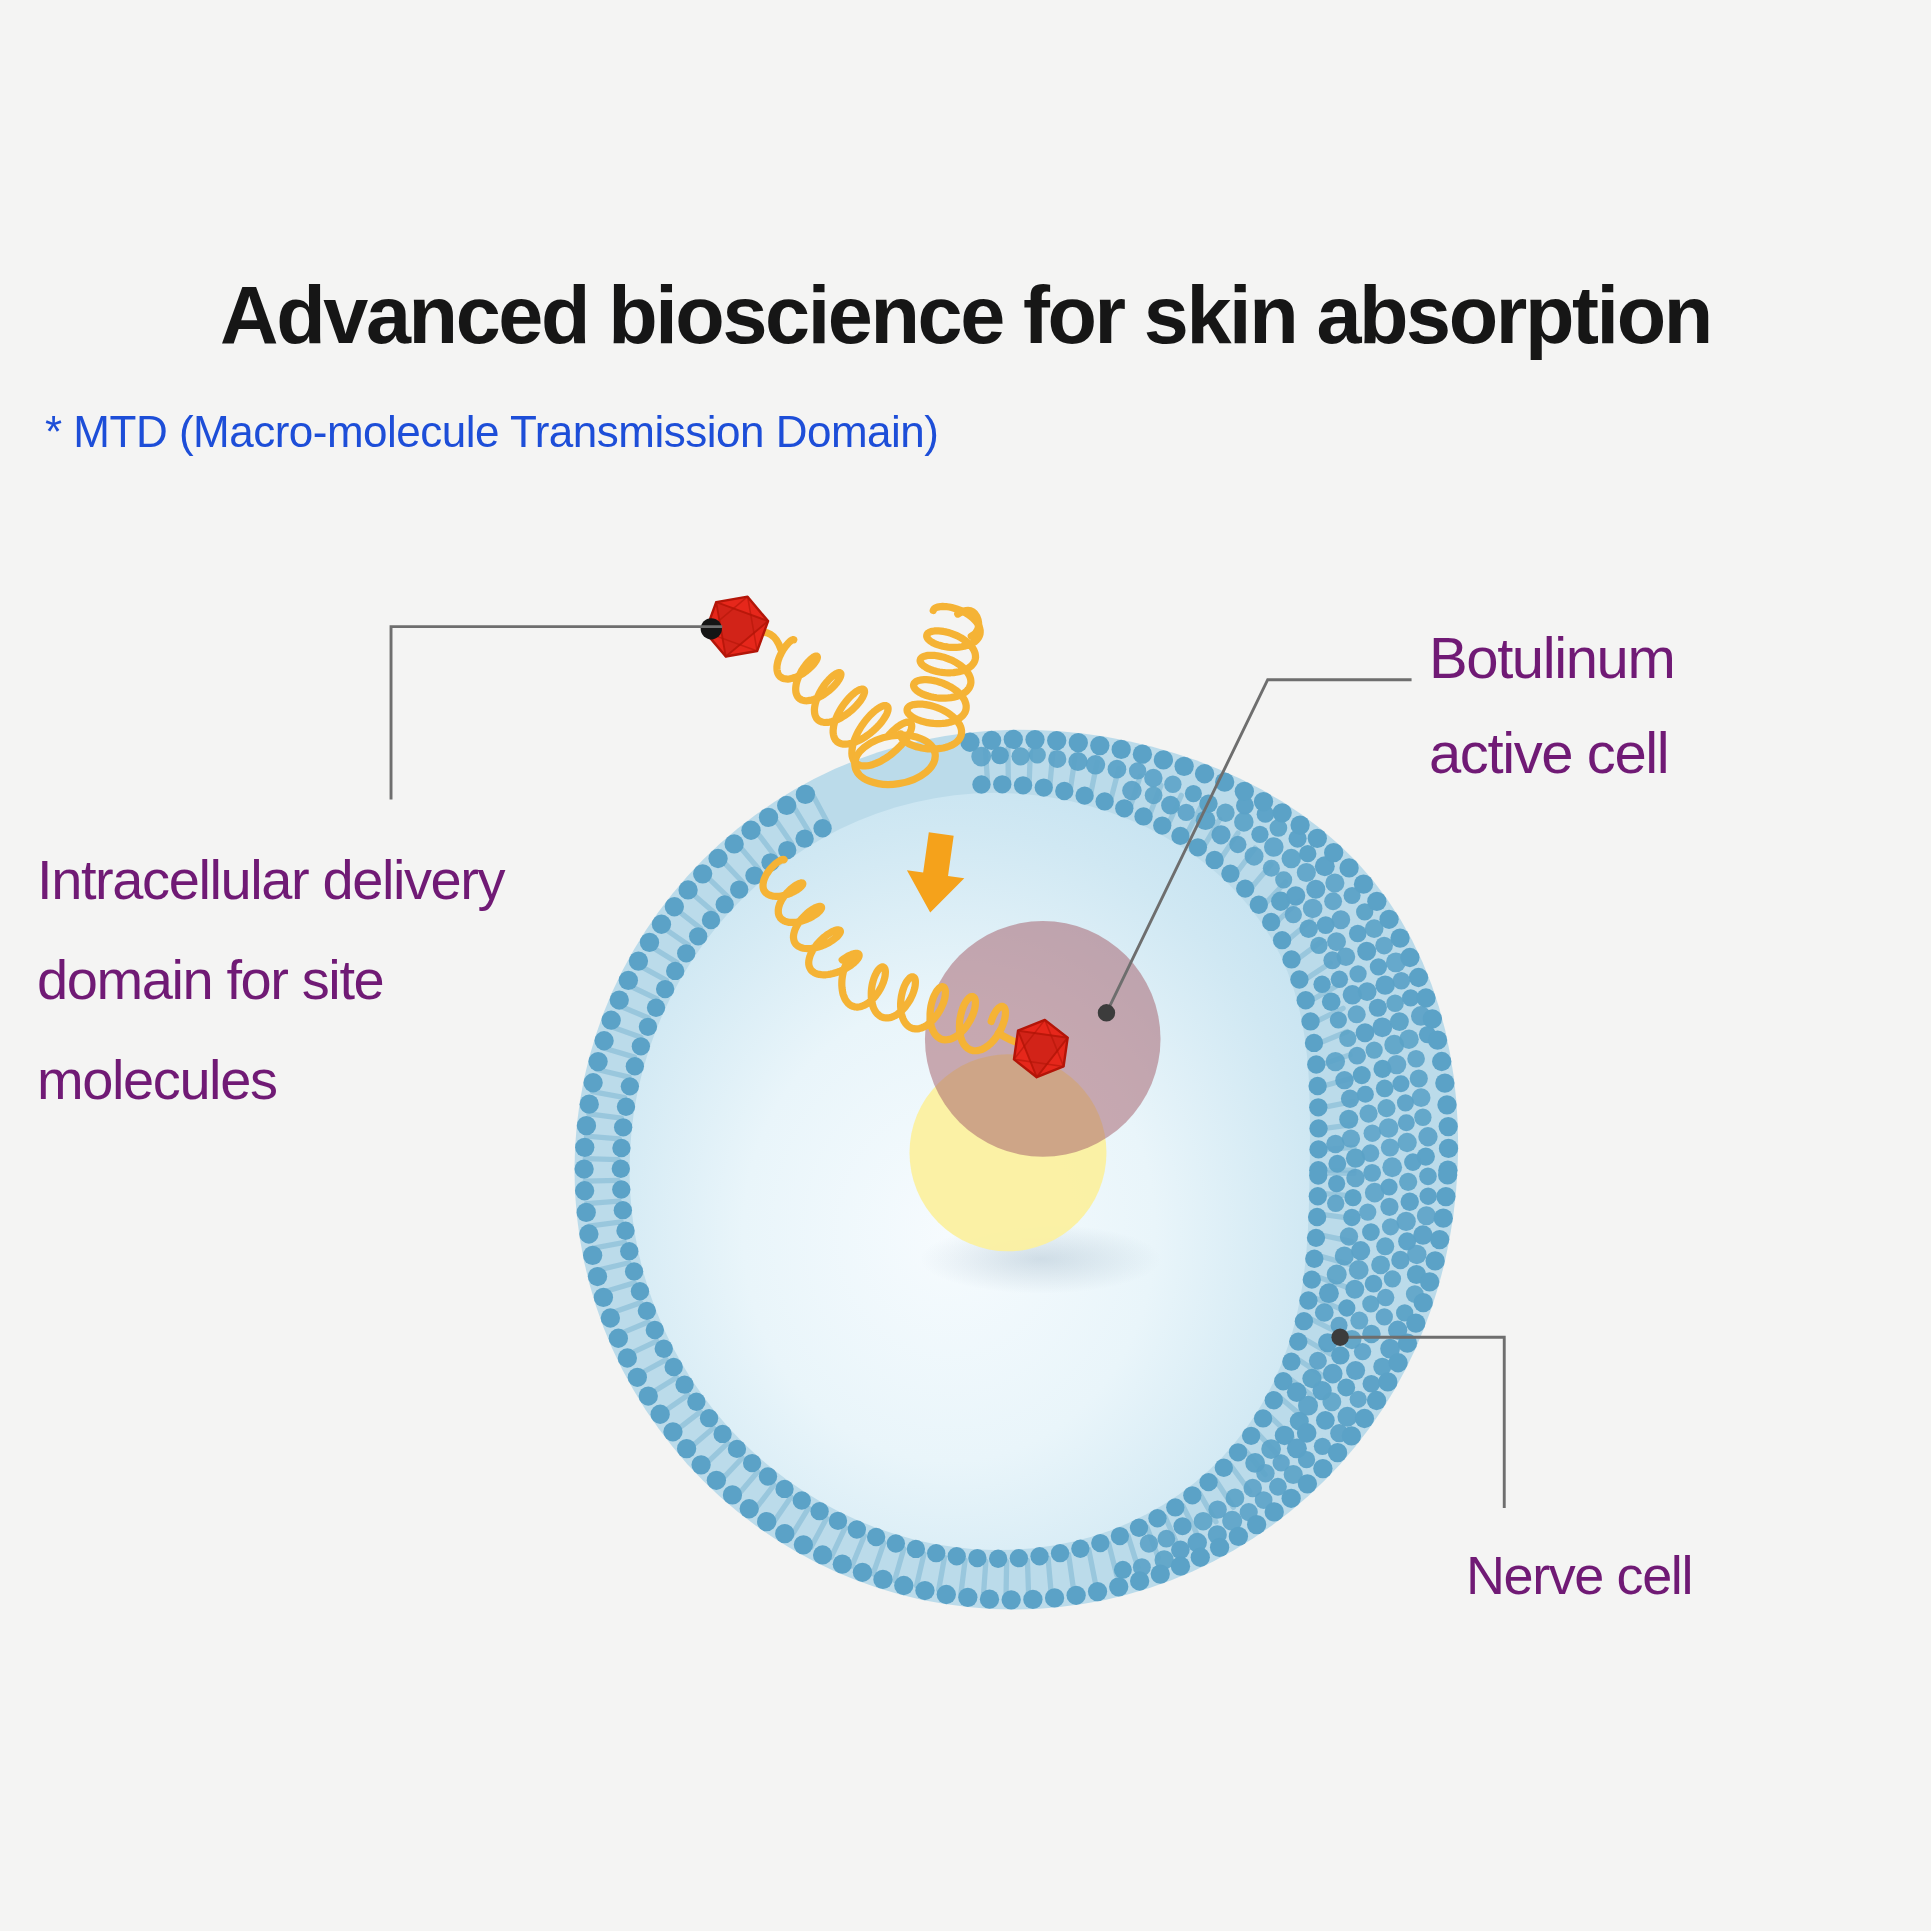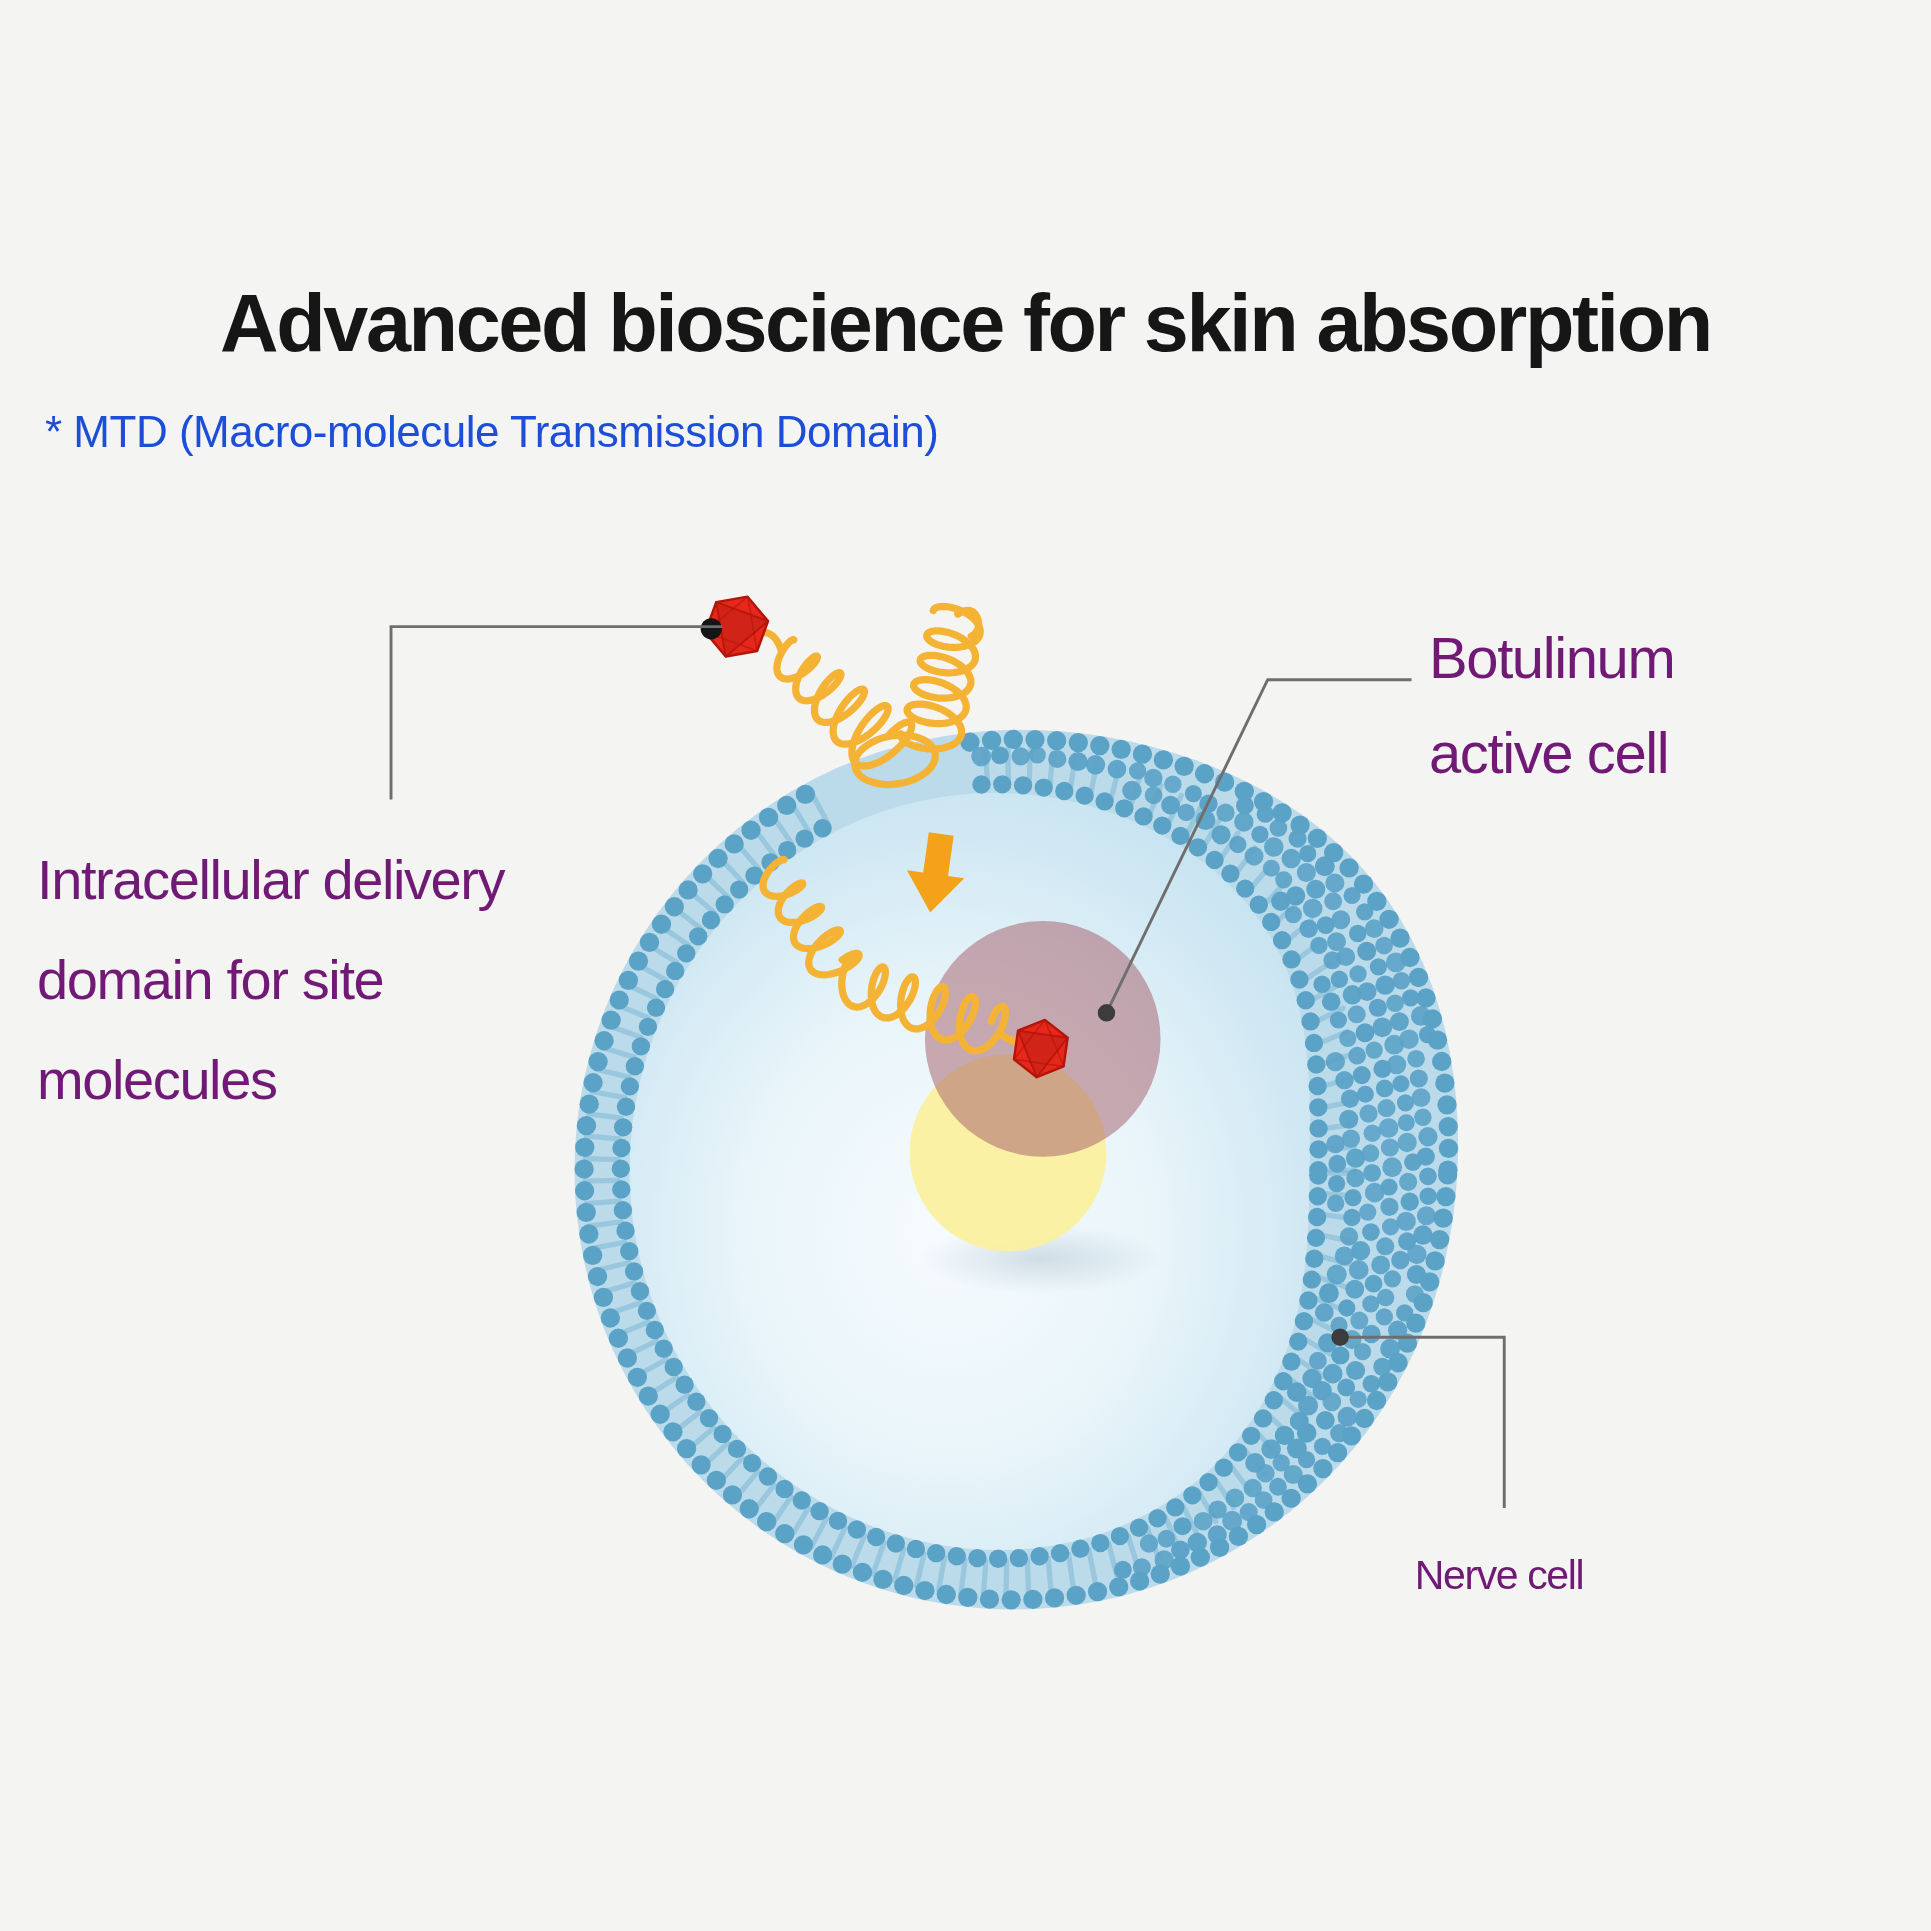--- a/index.html
+++ b/index.html
@@ -6,40 +6,40 @@
   body{
     width:1931px;height:1931px;position:relative;overflow:hidden;
     background:#F4F4F3;
     font-family:"Liberation Sans", sans-serif;
     -webkit-font-smoothing:antialiased;
   }
   .stage{position:absolute;inset:0;width:1931px;height:1931px;}
   svg.diagram{position:absolute;left:0;top:0;}
   .page-title{
     position:absolute;left:0;top:272px;width:1931px;text-align:center;
-    font-size:81px;font-weight:700;letter-spacing:-2.4px;color:#161616;line-height:1.08;margin-top:8px;
+    font-size:81px;font-weight:700;letter-spacing:-2.4px;color:#161616;line-height:1.08;
   }
   .page-subtitle{
     position:absolute;left:0;top:407px;width:1931px;text-align:left;
     font-size:44px;font-weight:400;letter-spacing:-0.5px;color:#1d4ed8;padding-left:45px;
   }
   .diagram-label{
     position:absolute;color:#701a75;font-weight:400;letter-spacing:-1.4px;
   }
   .label-left{
     left:37px;top:830px;width:579px;text-align:left;
     font-size:56px;line-height:100px;
   }
   .label-botulinum{
     left:1429px;top:610px;width:406px;text-align:left;
     font-size:58px;line-height:95px;
   }
   .label-nerve{
-    left:1306px;top:1541px;width:386px;text-align:center;
-    font-size:41px;line-height:68px;
+    left:1306px;top:1541px;width:386px;text-align:right;
+    font-size:54px;line-height:68px;
   }
 </style>
 </head>
 <body>
 
 <div class="stage">
 
   <svg class="diagram" width="1931" height="1931" viewBox="0 0 2000 2000">
     <defs>
       <radialGradient id="cellGrad" cx="0.47" cy="0.58" r="0.72">

